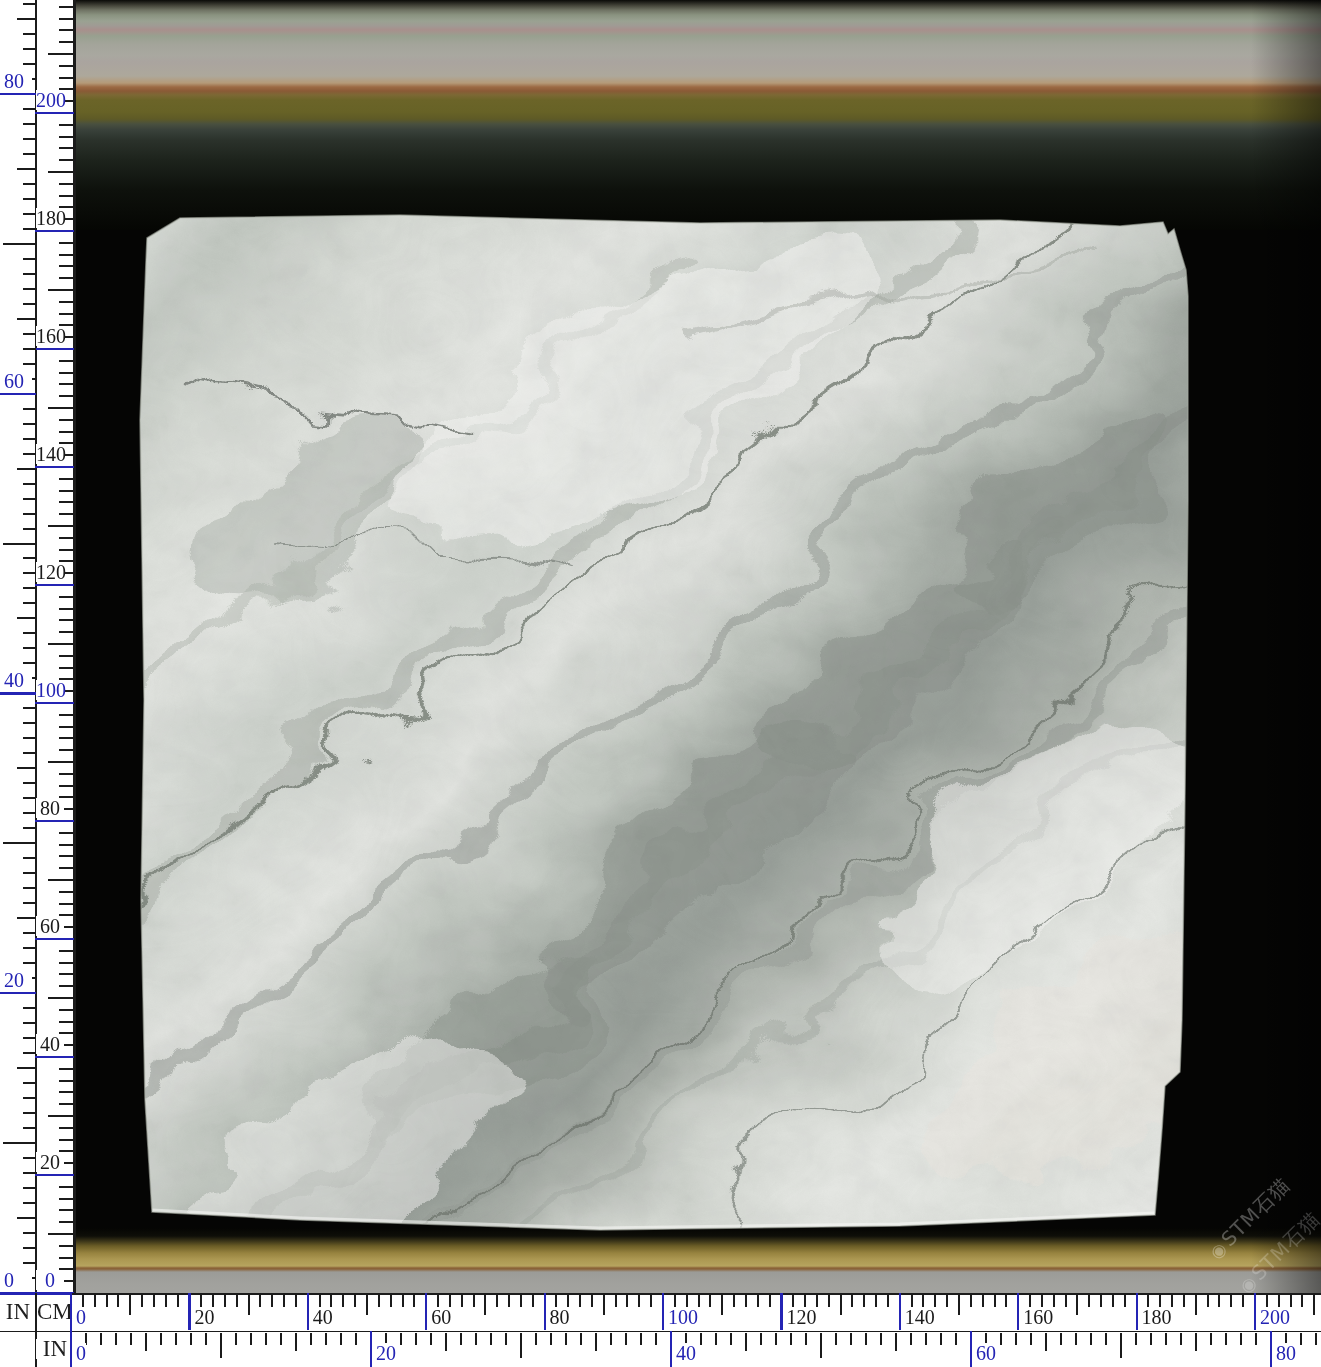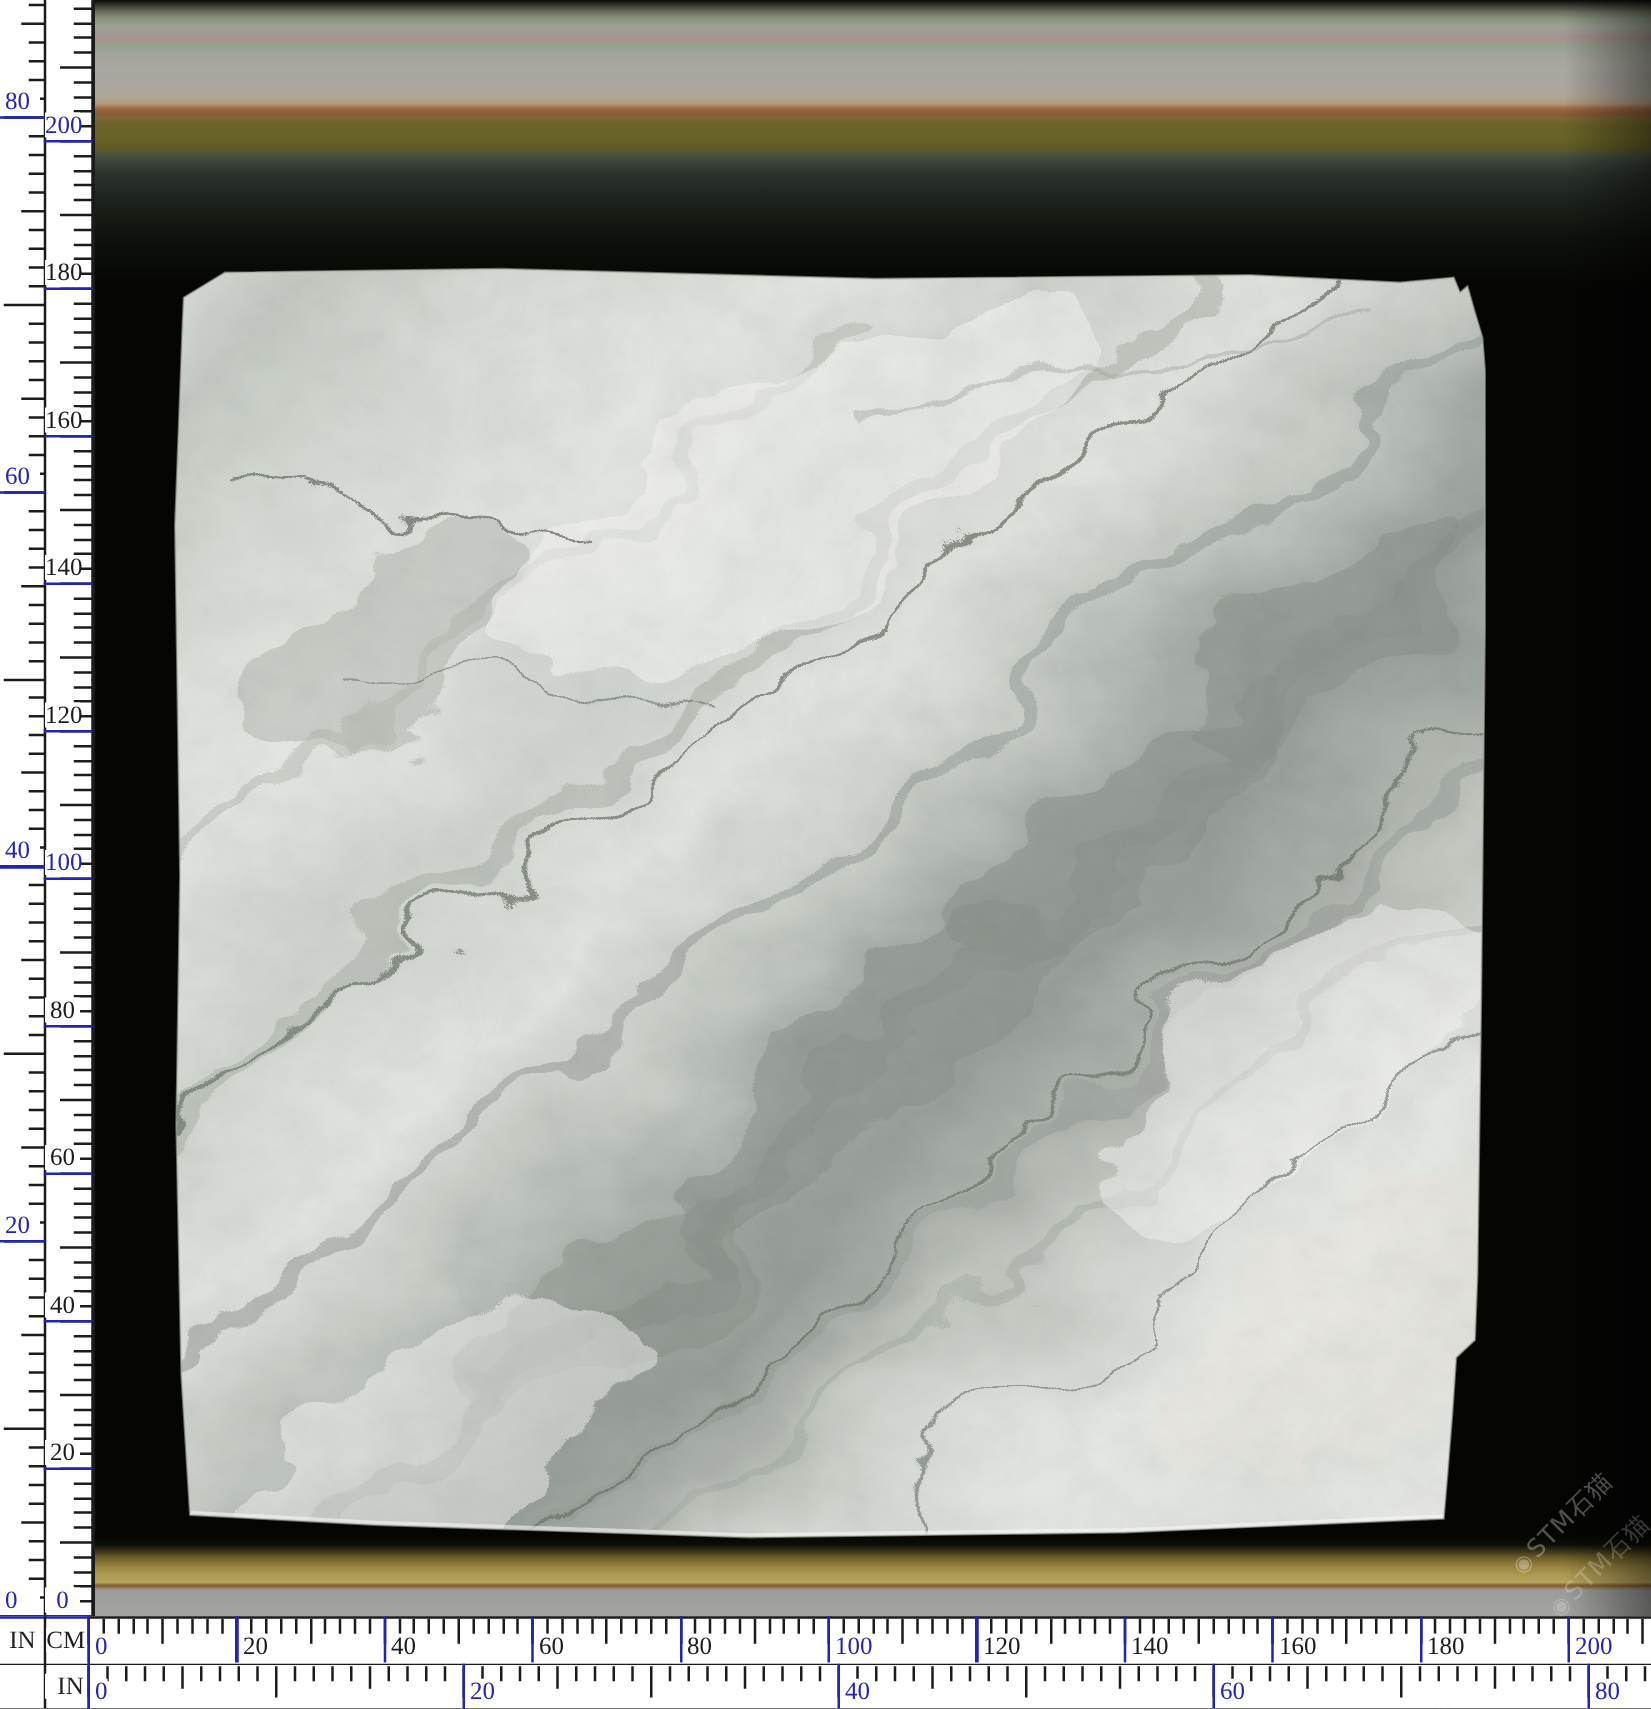--- a/index.html
+++ b/index.html
@@ -23,21 +23,21 @@
   .slab{position:absolute;left:135px;top:210px;}
   .vruler{position:absolute;left:0;top:0;width:76px;height:1293px;background:#ffffff;}
   .hruler{position:absolute;left:0;top:1293px;width:1321px;height:74px;background:#ffffff;}
   .tick{position:absolute;background:var(--tick,#1b1b1b);}
   .tick.accent{background:var(--blue,#2424b4);}
   .line{position:absolute;background:#1b1b1b;}
   .line.accent{background:var(--blue,#2424b4);}
   .num{position:absolute;font-family:"Liberation Serif",serif;font-size:20px;
        line-height:20px;color:#1b1b1b;background:#ffffff;white-space:nowrap;}
   .num.blue{color:var(--blue,#2424b4);}
-  .corner-lbl{position:absolute;font-family:"Liberation Serif",serif;font-size:20px;
+  .corner-lbl{position:absolute;font-family:"Liberation Serif",serif;font-size:23px;
        line-height:20px;color:#1f1f1f;background:#ffffff;}
   .wm{position:absolute;font-family:"DejaVu Sans",sans-serif;font-size:20px;
       letter-spacing:1px;white-space:nowrap;transform:rotate(-45deg);
       transform-origin:left bottom;pointer-events:none;}
   .wm .glyph{font-size:17px;margin-right:2px;}
   .wm1{left:1222px;top:1238px;color:rgba(255,255,255,0.30);}
   .wm2{left:1252px;top:1272px;color:rgba(255,255,255,0.22);}
   .wm3{left:1160px;top:1352px;color:rgba(110,110,110,0.20);}
 </style>
 </head>

